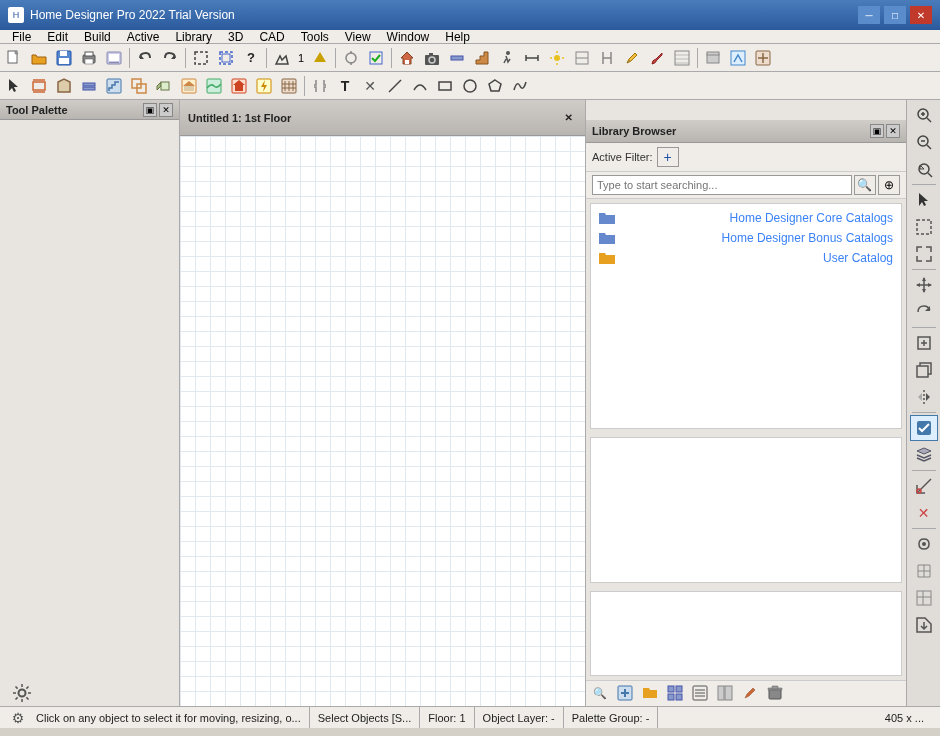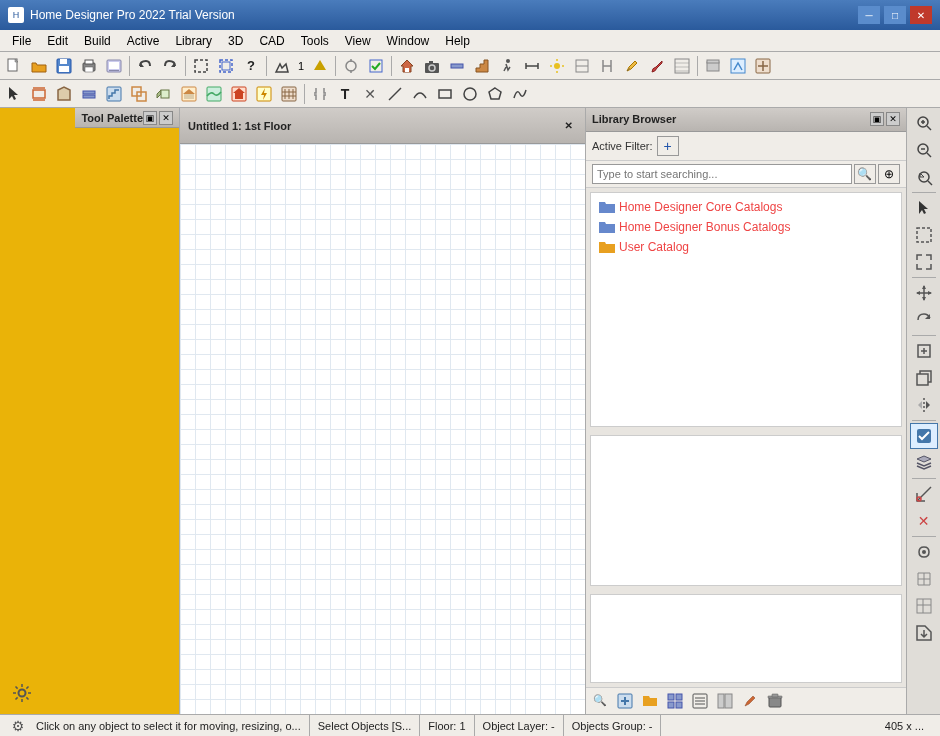--- a/index.html
+++ b/index.html
@@ -22,21 +22,21 @@
     #title-bar .title-text { flex: 1; }
     #title-bar .win-btns { display: flex; gap: 4px; }
     .win-btn {
       width: 22px; height: 18px; background: #5a8ccc; border: none; color: white;
       cursor: pointer; display: flex; align-items: center; justify-content: center; font-size: 10px;
     }
     .win-btn.close { background: #c0392b; }
 
     
     #menu-bar {
-      height: 22px;
+      height: 14px;
       background: #f0ede8;
       border-bottom: 1px solid #aaa;
       display: flex;
       align-items: center;
       padding: 0 4px;
     }
     .menu-item {
       padding: 2px 8px;
       cursor: pointer;
       font-size: 12px;
@@ -81,25 +81,24 @@
     #main-area {
       display: flex;
       height: calc(736px - 30px - 22px - 28px - 28px - 22px);
       
     }
 
     
     #tool-palette {
       width: 180px;
       min-width: 180px;
-      background: #eab308;
+      background: #8b5cf6;
       border-right: 1px solid #aaa;
       display: flex;
       flex-direction: column;
-      align-items: flex-end;
     }
     #tool-palette .panel-header {
       height: 20px;
       background: linear-gradient(to bottom, #d0ccc8, #b8b4b0);
       border-bottom: 1px solid #999;
       display: flex;
       align-items: center;
       padding: 0 6px;
       font-size: 11px;
       font-weight: bold;
@@ -163,20 +162,21 @@
     #library-header {
       height: 24px;
       background: linear-gradient(to bottom, #d0ccc8, #b8b4b0);
       border-bottom: 1px solid #999;
       display: flex;
       align-items: center;
       padding: 0 6px;
       font-size: 11px;
       font-weight: bold;
       color: #222;
+      margin-top: 20px;
     }
     #library-header .header-btns { margin-left: auto; display: flex; gap: 2px; }
 
     #library-filter {
       padding: 4px 6px;
       background: #f0ede8;
       border-bottom: 1px solid #ccc;
       display: flex;
       align-items: center;
       gap: 4px;
@@ -227,21 +227,22 @@
       margin: 4px;
       overflow-y: auto;
       padding: 4px;
     }
     .tree-item {
       display: flex;
       align-items: center;
       padding: 2px 4px;
       cursor: pointer;
       font-size: 12px;
-      color: #ef4444;
+      color: #3b82f6;
+      justify-content: space-between;
     }
     .tree-icon {
       width: 16px; height: 16px; margin-right: 4px;
       display: flex; align-items: center; justify-content: center;
     }
 
     #library-preview1 {
       height: 155px;
       background: white;
       border: 1px solid #ccc;
@@ -906,18 +907,18 @@
   <div class="status-section">
     <span>Select Objects [S...</span>
   </div>
   <div class="status-section">
     <span>Floor: 1</span>
   </div>
   <div class="status-section">
     <span>Object Layer: -</span>
   </div>
   <div class="status-section">
-    <span>Objects Group: -</span>
+    <span>Palette Group: -</span>
   </div>
   <div style="margin-left: auto; padding-right: 8px;">
     <span>405 x ...</span>
   </div>
 </div>
 
 </body></html>

